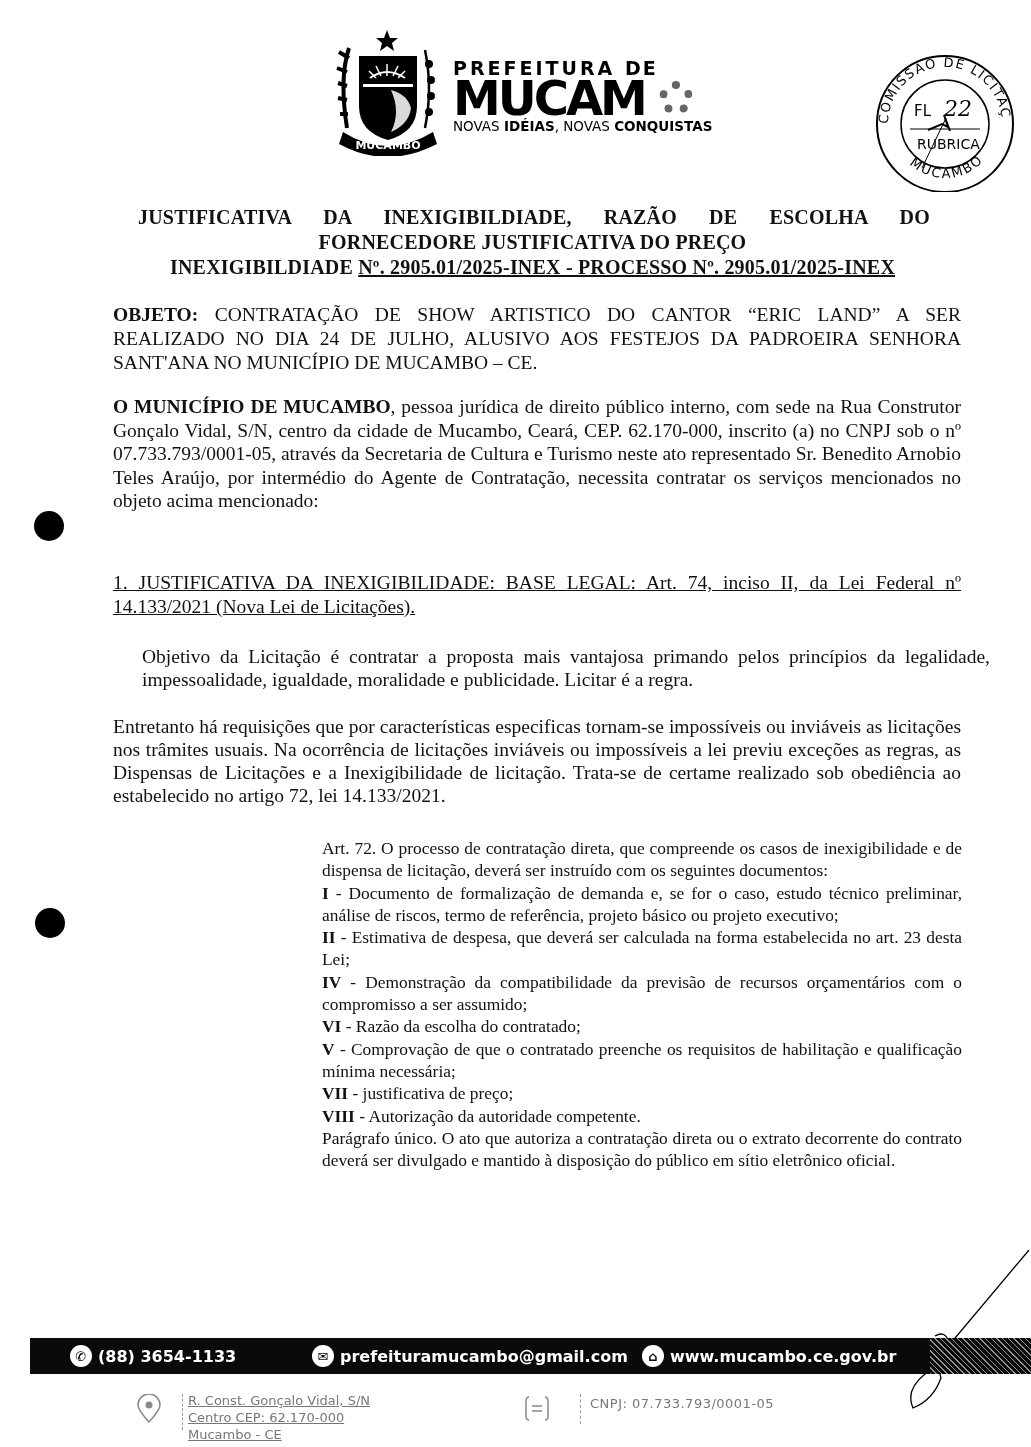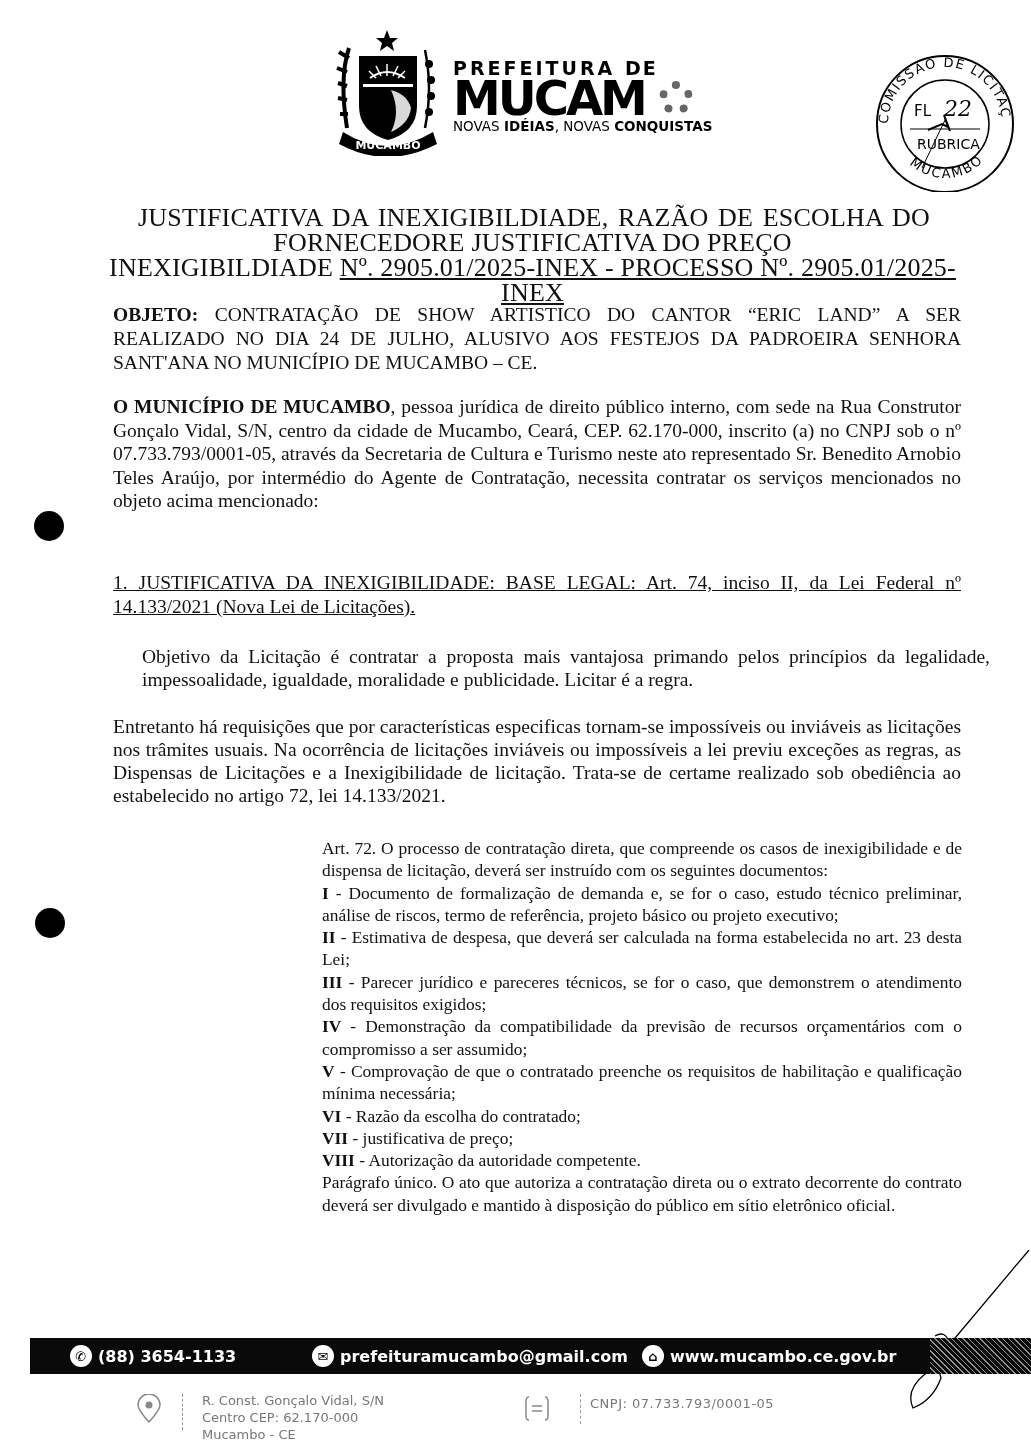--- a/index.html
+++ b/index.html
@@ -18,21 +18,21 @@
   .brand-o { display: inline-block; width: 34px; height: 34px; border: 8px dotted #333;
              border-radius: 50%; margin-left: 14px; box-sizing: border-box; opacity: .75; }
   .brand-tag { font-family: "DejaVu Sans", sans-serif; font-size: 13.5px; line-height: 16px; color: #000; white-space: nowrap; }
   .brand-tag b { font-weight: bold; }
 
   
   .stamp { position: absolute; left: 870px; top: 52px; width: 150px; height: 140px; }
 
   
   .title { position: absolute; left: 100px; top: 205px; width: 865px; text-align: center;
-           font-weight: normal; font-size: 26px; line-height: 25px; letter-spacing: 0.2px; }
+           font-weight: bold; font-size: 20px; line-height: 25px; letter-spacing: 0.2px; }
   .title .l1 { text-align: justify; text-align-last: justify; padding: 0 35px 0 38px; }
   .title .l3 .u { text-decoration: underline; }
 
   
   .block { position: absolute; left: 113px; width: 848px; font-size: 19.5px; line-height: 23px;
            text-align: justify; }
   .objeto { top: 303px; line-height: 24px; }
   .objeto b { font-weight: bold; }
   .municipio { top: 395px; line-height: 23.5px; }
   .sec1 { top: 571px; font-weight: normal; text-decoration: underline; line-height: 24px; }
@@ -59,21 +59,21 @@
   .ficon { width: 22px; height: 22px; border-radius: 50%; background: #fff; color: #000;
            display: inline-flex; align-items: center; justify-content: center; font-size: 13px;
            margin-right: 6px; font-weight: bold; }
   .footer-speckle { position: absolute; left: 900px; top: 0; width: 101px; height: 36px;
                     background: repeating-linear-gradient(45deg, #fff 0 1px, transparent 1px 4px); opacity: .55; }
 
   .footer-info { position: absolute; left: 132px; top: 1392px; width: 700px; height: 55px;
                  font-family: "DejaVu Sans", sans-serif; font-size: 13px; color: #777; line-height: 17px; }
   .fi-pin { position: absolute; left: 4px; top: 2px; width: 26px; height: 30px; }
   .fi-sep1 { position: absolute; left: 50px; top: 2px; width: 0; height: 36px; border-left: 1px dashed #999; }
-  .fi-addr { position: absolute; left: 70px; top: 0; }
+  .fi-addr { position: absolute; left: 56px; top: 0; text-decoration: underline; }
   .fi-doc { position: absolute; left: 392px; top: 2px; width: 26px; height: 28px; }
   .fi-sep2 { position: absolute; left: 448px; top: 2px; width: 0; height: 30px; border-left: 1px dashed #999; }
   .fi-cnpj { position: absolute; left: 458px; top: 3px; letter-spacing: 0.5px; }
 
   .signature { position: absolute; left: 905px; top: 1250px; width: 126px; height: 170px; }
 </style>
 </head>
 <body>
 
 <div class="logo-wrap">
@@ -158,24 +158,23 @@
 
 <div class="block sec1">1. JUSTIFICATIVA DA INEXIGIBILIDADE: BASE LEGAL: Art. 74, inciso II, da Lei Federal nº 14.133/2021 (Nova Lei de Licitações).</div>
 
 <div class="block para1">Objetivo da Licitação é contratar a proposta mais vantajosa primando pelos princípios da legalidade, impessoalidade, igualdade, moralidade e publicidade. Licitar é a regra.</div>
 <div class="block para2">Entretanto há requisições que por características especificas tornam-se impossíveis ou inviáveis as licitações nos trâmites usuais. Na ocorrência de licitações inviáveis ou impossíveis a lei previu exceções as regras, as Dispensas de Licitações e a Inexigibilidade de licitação. Trata-se de certame realizado sob obediência ao estabelecido no artigo 72, lei 14.133/2021.</div>
 
 <div class="quote">
   <div>Art. 72. O processo de contratação direta, que compreende os casos de inexigibilidade e de dispensa de licitação, deverá ser instruído com os seguintes documentos:</div>
   <div class="item"><b>I</b><span> - Documento de formalização de demanda e, se for o caso, estudo técnico preliminar, análise de riscos, termo de referência, projeto básico ou projeto executivo;</span></div>
   <div class="item"><b>II</b><span> - Estimativa de despesa, que deverá ser calculada na forma estabelecida no art. 23 desta Lei;</span></div>
-  <div class="item"><b>III</b><span> - Parecer jurídico e pareceres técnicos, se for o caso, que demonstrem o atendimento dos requisitos exigidos;</span></div>
   <div class="item"><b>IV</b><span> - Demonstração da compatibilidade da previsão de recursos orçamentários com o compromisso a ser assumido;</span></div>
+  <div class="item"><b>VI</b><span> - Razão da escolha do contratado;</span></div>
   <div class="item"><b>V</b><span> - Comprovação de que o contratado preenche os requisitos de habilitação e qualificação mínima necessária;</span></div>
-  <div class="item"><b>VI</b><span> - Razão da escolha do contratado;</span></div>
   <div class="item"><b>VII</b><span> - justificativa de preço;</span></div>
   <div class="item"><b>VIII</b><span> - Autorização da autoridade competente.</span></div>
   <div>Parágrafo único. O ato que autoriza a contratação direta ou o extrato decorrente do contrato deverá ser divulgado e mantido à disposição do público em sítio eletrônico oficial.</div>
 </div>
 
 <div class="hole hole1"></div>
 <div class="hole hole2"></div>
 
 <svg class="signature" viewBox="0 0 126 170">
   <path d="M124,0 L40,100 Q30,112 36,128 Q28,150 8,158 Q0,140 20,124 Q40,110 44,92 Q40,80 30,86" stroke="#000" stroke-width="1.3" fill="none"></path>

